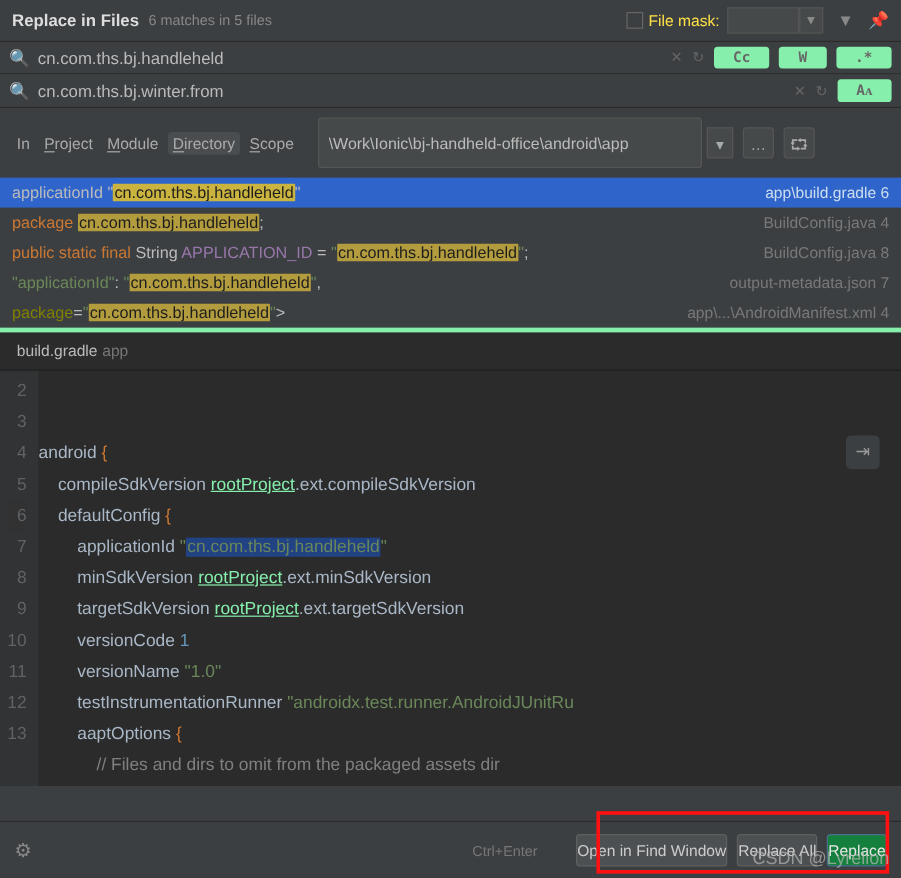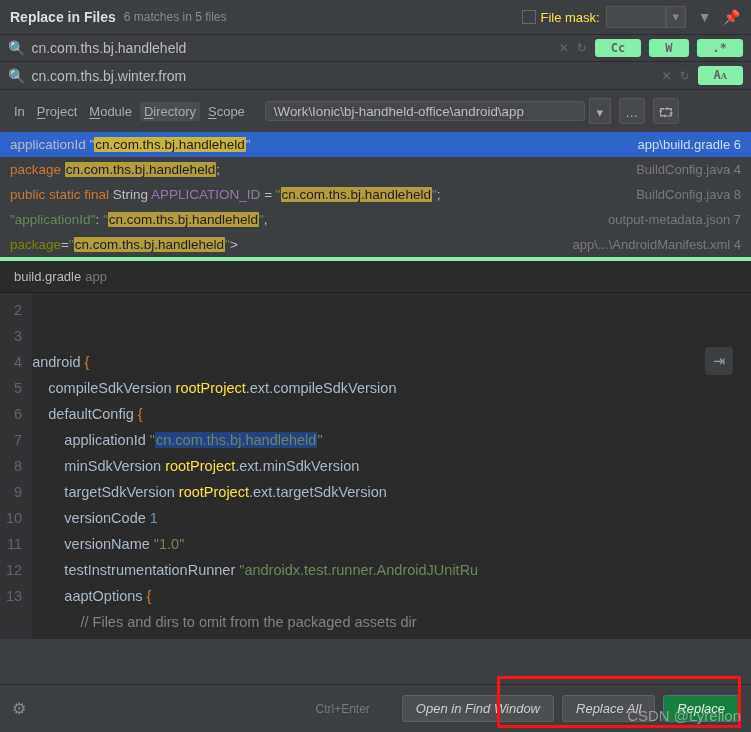--- a/index.html
+++ b/index.html
@@ -15,21 +15,21 @@
 .hdr-icon { color: #888; margin-left: 12px; font-size: 14px; cursor: pointer; }
 .search-row { display: flex; align-items: center; padding: 4px 8px; background: #3c3f41; border-bottom: 1px solid #2b2b2b; }
 .glass { color: #666; margin-right: 6px; font-size: 14px; }
 .search-text { flex: 1; color: #bbb; font-size: 14px; }
 .srch-btn { color: #666; margin-left: 8px; font-size: 12px; cursor: pointer; }
 .srch-btn.box { background: #86efac; border-radius: 3px; padding: 2px 16px; font-family: monospace; font-weight: bold; }
 .scope-row { display: flex; align-items: center; padding: 8px 10px; gap: 4px; background: #3c3f41; }
 .scope-row span { color: #aaa; padding: 2px 4px; }
 .scope-row span u { text-decoration: underline; text-underline-offset: 2px; }
 .scope-row .active { background: #4a4d4f; border-radius: 3px; }
-.path-input { margin-left: 12px; background: #45494a; border: 1px solid #555; color: #bbb; padding: 4px 8px; width: 320px; border-radius: 3px; height: 20px; }
+.path-input { margin-left: 12px; background: #45494a; border: 1px solid #555; color: #bbb; padding: 4px 8px; width: 320px; border-radius: 3px; height: 42px; }
 .path-dd { background: #45494a; border: 1px solid #555; width: 22px; height: 26px; color: #888; text-align: center; line-height: 24px; }
 .icn-btn { background: #45494a; border: 1px solid #555; width: 26px; height: 26px; color: #888; text-align: center; line-height: 24px; margin-left: 4px; border-radius: 3px; }
 .results { background: #3c3f41; }
 .result-row { display: flex; align-items: center; padding: 5px 10px; font-size: 13.5px; font-family: "Segoe UI", sans-serif; }
 .result-row.selected { background: #2f65ca; color: #fff; }
 .result-row .code { flex: 1; white-space: nowrap; overflow: hidden; }
 .result-row .file { color: #787878; font-size: 13px; }
 .result-row.selected .file { color: #cde; }
 .kw-orange { color: #cc7832; }
 .kw-gray { color: #bbb; }
@@ -39,31 +39,31 @@
 .hl { background: #b39c3e; color: #1e1e1e; border-radius: 1px; padding: 0 1px; }
 .result-row.selected .hl { background: #cab43f; }
 .editor { background: #2b2b2b; border-top: 4px solid #86efac; }
 .ed-tab { padding: 8px 14px; color: #bbb; font-size: 13px; border-bottom: 1px solid #1e1e1e; }
 .ed-tab .dim { color: #777; margin-left: 4px; }
 .code-area { display: flex; font-family: Consolas, monospace; font-size: 14.5px; position: relative; }
 .gutter { background: #313335; color: #606366; text-align: right; padding: 4px 10px 4px 6px; line-height: 26px; user-select: none; }
 .codelines { padding: 4px 0; line-height: 26px; white-space: pre; overflow: hidden; flex: 1; color: #a9b7c6; }
 .c-kw { color: #cc7832; }
 .c-id { color: #a9b7c6; }
-.c-prop { color: #fde047; }
+.c-prop { color: #86efac; text-decoration: underline; }
 .c-str { color: #6a8759; }
 .c-num { color: #6897bb; }
 .c-cmt { color: #808080; }
 .c-hl { background: #214283; padding: 0 1px; }
 .gutter .cur { background: #323232; }
 .soft-btn { position: absolute; right: 18px; top: 54px; background: #3c3f41; border-radius: 4px; width: 28px; height: 28px; color: #999; text-align: center; line-height: 28px; }
 .footer { position: absolute; bottom: 0; left: 0; right: 0; background: #3c3f41; border-top: 1px solid #2b2b2b; display: flex; align-items: center; padding: 10px 12px; }
 .foot-icon { color: #888; font-size: 16px; }
 .foot-hint { color: #777; margin-left: auto; margin-right: 24px; font-size: 12px; }
-.btn { background: #4c5052; border: 1px solid #5e6060; color: #ccc; padding: 5px 13px; border-radius: 3px; margin-left: 8px; cursor: pointer; font-size: 13px; font-style: italic; }
+.btn { background: #4c5052; border: 1px solid #5e6060; color: #ccc; padding: 5px 0; border-radius: 3px; margin-left: 8px; cursor: pointer; font-size: 13px; }
 .btn.primary { background: #15803d; border-color: #4a708b; color: #e8e8e8; }
 .redbox { position: absolute; border: 3px solid #f11; pointer-events: none; }
 .watermark { position: absolute; right: 10px; bottom: 8px; color: #b8b8b8; opacity: 0.7; font-size: 15px; pointer-events: none; }
 </style>
 </head>
 <body>
 
 <div class="header">
   <span class="header-title">Replace in Files</span>
   <span class="header-sub">6 matches in 5 files</span>

